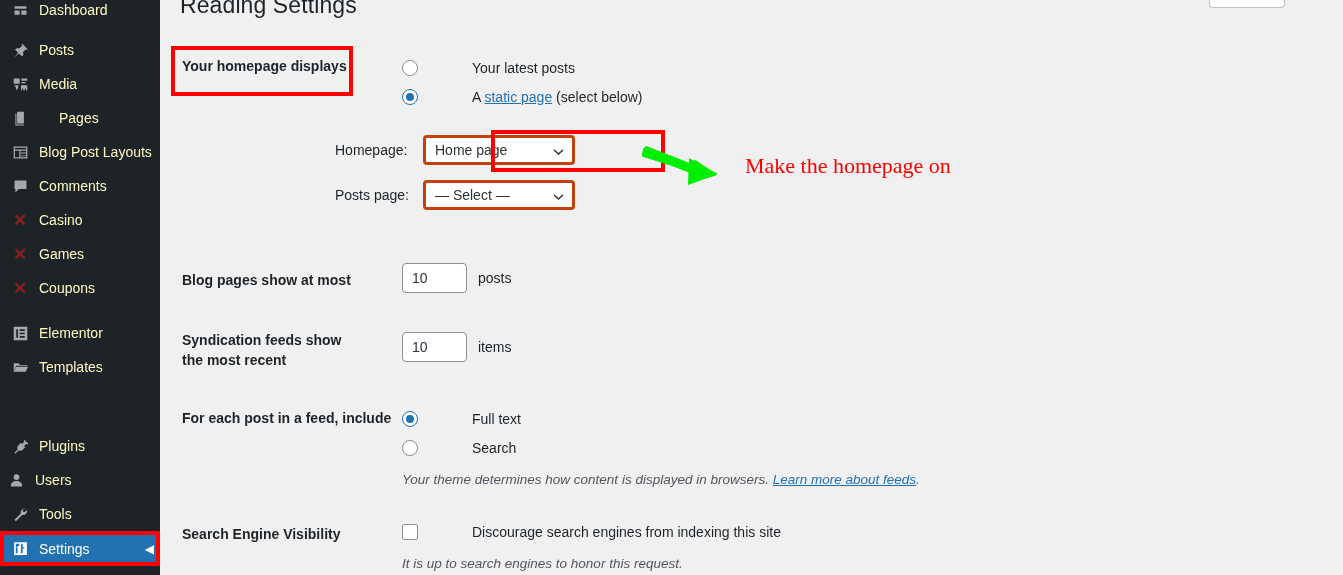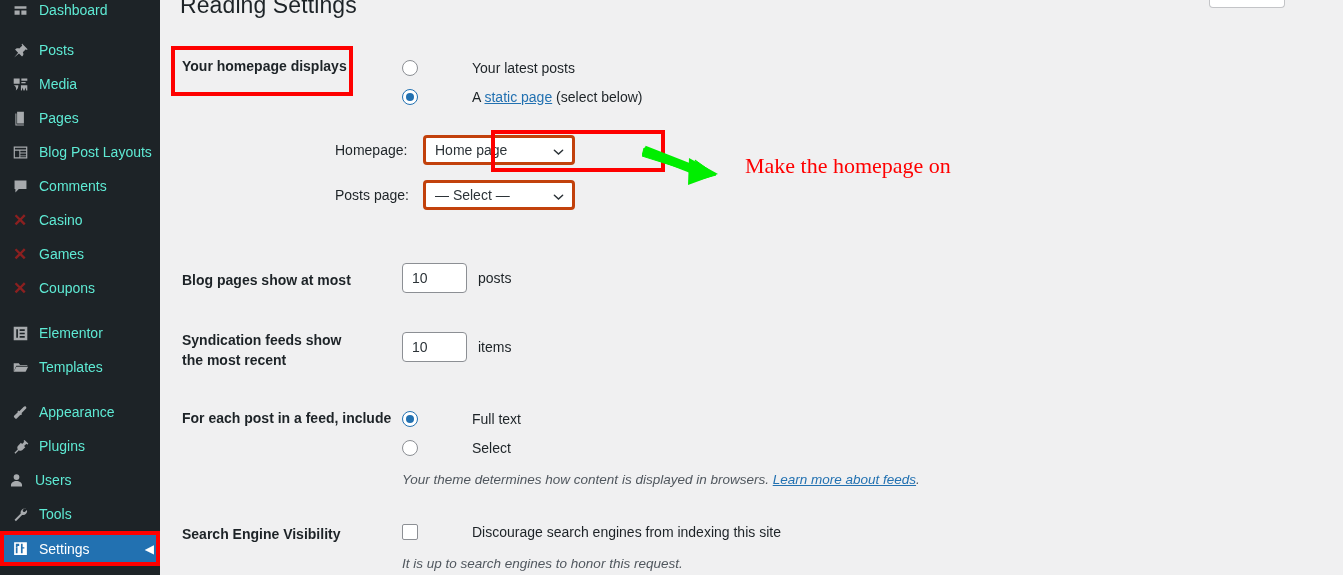--- a/index.html
+++ b/index.html
@@ -48,21 +48,21 @@
     height: 20px;
     margin-right: 9px;
     flex: 0 0 20px;
     display: flex;
     align-items: center;
     justify-content: center;
     color: #a7aaad;
   }
   .menu-item .mi-label {
     font-size: 14px;
-    color: #5eead4;
+    color: #fef9c3;
   }
   .menu-item.current {
     background: #2271b1;
   }
   .menu-item.current .mi-icon,
   .menu-item.current .mi-label {
     color: #fff;
   }
   .mi-arrow {
     position: absolute;
@@ -287,21 +287,21 @@
 
     <div class="menu-item" style="position:absolute;top:67px;width:160px;">
       <span class="mi-icon">
         <svg width="17" height="17" viewBox="0 0 20 20" fill="#a7aaad">
             <path d="M2 3h7v6H2V3zm9 0h7v2.5h-7V3zm0 4h5v1.5h-5V7zM2 11h5.5c0 3-1.2 5-3 6 .6-2 .3-4-1-5.3L2 11zm9.5 0h6.5v6h-1.2l-1-3.5-1 3.5h-1.3l-1-3.5-1 3.5h-1V11z"></path>
           </svg>
       </span>
       <span class="mi-label">Media</span>
     </div>
 
-    <div class="menu-item" style="position:absolute;top:101px;width:160px;">
+    <div class="menu-item" style="position:absolute;top:101px;width:160px;gap:20px;">
       <span class="mi-icon">
         <svg width="17" height="17" viewBox="0 0 20 20" fill="#a7aaad">
             <path d="M6 2h8v14H6V2zM4 4h1.2v13H14v1.2H4V4z"></path>
           </svg>
       </span>
       <span class="mi-label">Pages</span>
     </div>
 
     <div class="menu-item" style="position:absolute;top:135px;width:160px;">
       <span class="mi-icon">
@@ -354,28 +354,20 @@
     <div class="menu-item" style="position:absolute;top:350px;width:160px;">
       <span class="mi-icon">
         <svg width="17" height="17" viewBox="0 0 20 20" fill="#a7aaad">
             <path d="M2 5h6l1.5 2H18v1H5L2 15V5z"></path>
             <path d="M5 9h14l-3 6H2l3-6z"></path>
           </svg>
       </span>
       <span class="mi-label">Templates</span>
     </div>
 
-    <div class="menu-item" style="position:absolute;top:395px;width:160px;">
-      <span class="mi-icon">
-        <svg width="17" height="17" viewBox="0 0 20 20" fill="#a7aaad">
-            <path d="M16.4 3.1c-.7-.7-1.8-.6-2.5.1L8.6 8.4l-.8-.8-1.5 1.5.5.5-4.3 4.3c-.5.5-.5 1.3 0 1.8l1.3 1.3c.5.5 1.3.5 1.8 0l4.3-4.3.5.5 1.5-1.5-.8-.8 5.2-5.3c.7-.7.8-1.8.1-2.5z"></path>
-          </svg>
-      </span>
-      <span class="mi-label">Appearance</span>
-    </div>
 
     <div class="menu-item" style="position:absolute;top:429px;width:160px;">
       <span class="mi-icon">
         <svg width="17" height="17" viewBox="0 0 20 20" fill="#a7aaad">
             <path d="M14.7 2.3l-1.2 1.2 1 1-2.6 2.6-1.4-1.4-3.3 3.3c-1.2 1.2-1.3 3-.3 4.3l-4 4 1.1 1.1 4-4c1.3 1 3.1.9 4.3-.3l3.3-3.3-1.4-1.4L17 6.8l1 1 1.2-1.2-4.5-4.3z"></path>
           </svg>
       </span>
       <span class="mi-label">Plugins</span>
     </div>
 
@@ -469,21 +461,21 @@
     </div>
 
     <div class="row-label" style="left:22px; top:408px;">For each post in a feed, include</div>
     <div class="row-field" style="left:242px; top:411px;">
       <div class="radio-line">
         <span class="radio checked"></span>
         <span>Full text</span>
       </div>
       <div class="radio-line" style="margin-bottom:14px;">
         <span class="radio"></span>
-        <span>Select</span>
+        <span>Search</span>
       </div>
       <div class="hint">
         <span>Your theme determines how content is displayed in browsers. </span><a class="wp-link" href="#">Learn more about feeds</a><span>.</span>
       </div>
     </div>
 
     <div class="row-label" style="left:22px; top:524px;">Search Engine Visibility</div>
     <div class="row-field" style="left:242px; top:524px;">
       <div class="radio-line" style="margin-bottom:14px;">
         <span class="checkbox"></span>

